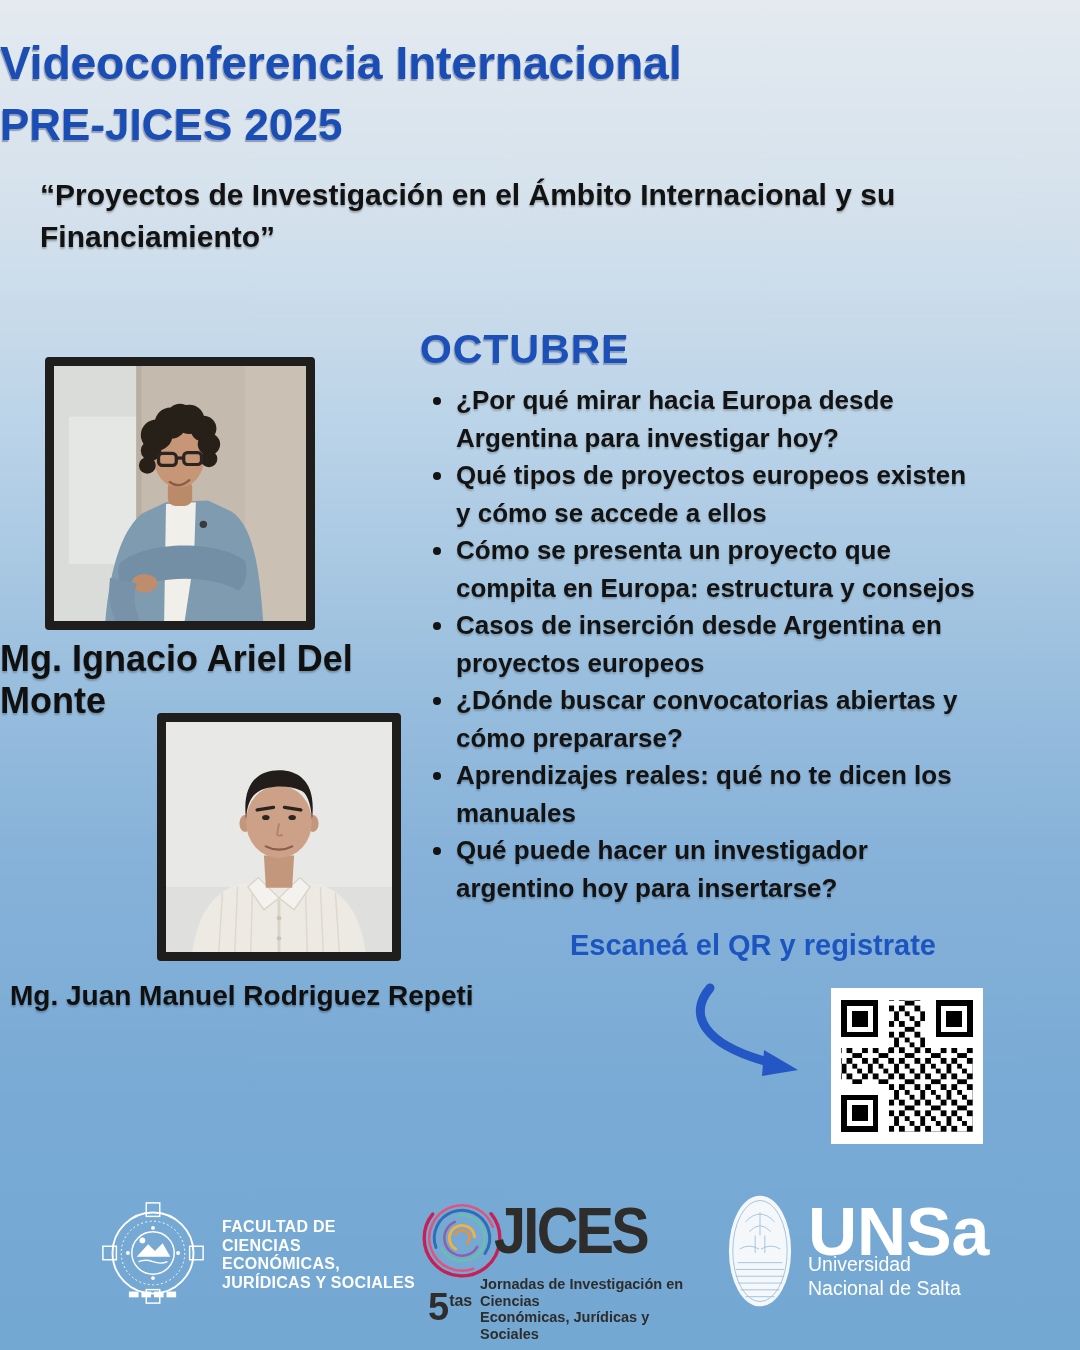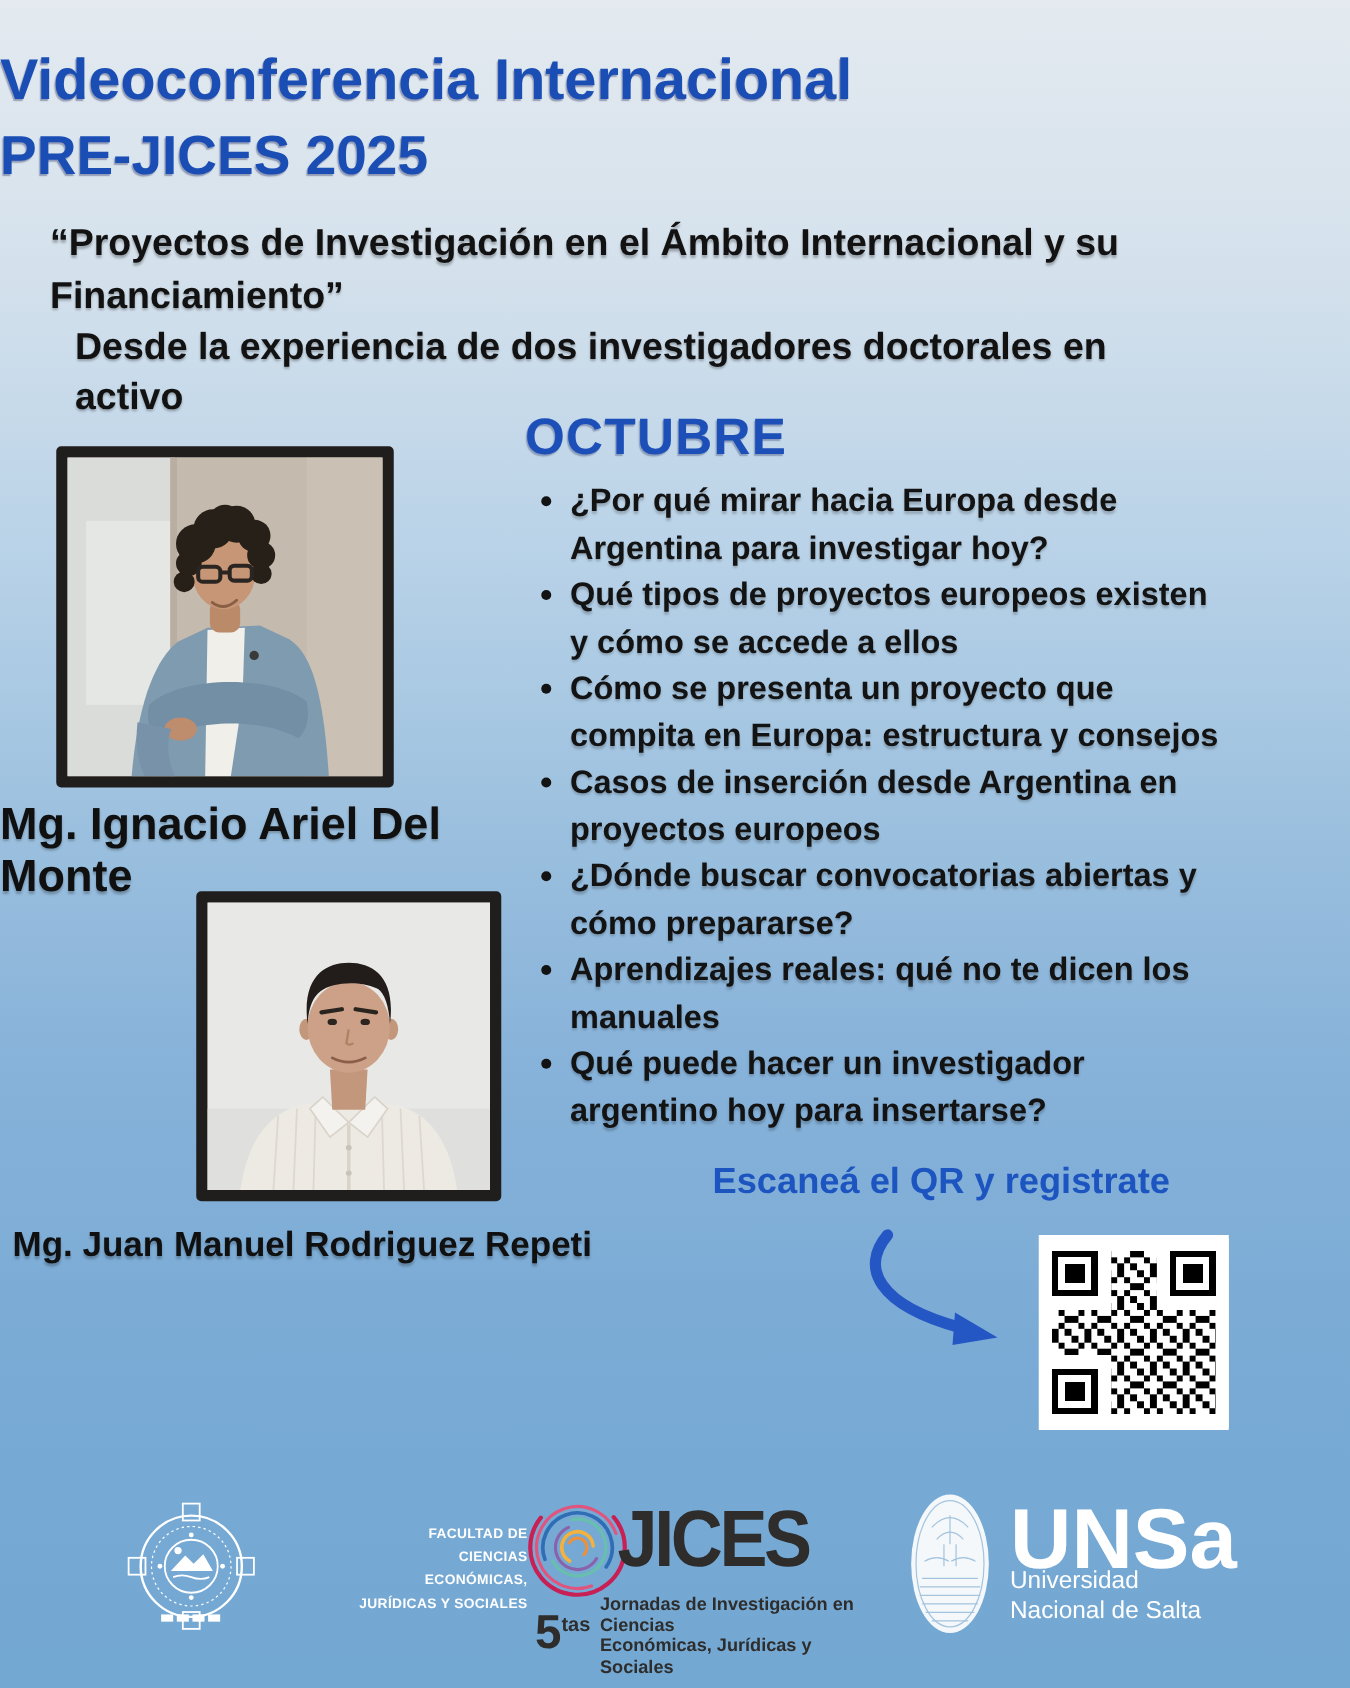--- a/index.html
+++ b/index.html
@@ -40,43 +40,41 @@
 
   .qr-label{top:929px;left:570px;width:480px;font-size:29px;font-weight:800;color:#1d55c0;}
   .arrow{left:680px;top:982px;width:140px;height:100px;}
   .qr-box{left:831px;top:988px;width:152px;height:156px;background:#ffffff;}
   .qr-box svg{display:block;width:100%;height:100%;}
 
   .date{top:1060px;left:110px;width:610px;font-size:45px;font-weight:800;color:#2257c5;letter-spacing:1px;
     text-shadow:-2px -2px 0 #fff,2px -2px 0 #fff,-2px 2px 0 #fff,2px 2px 0 #fff,0 -2px 0 #fff,0 2px 0 #fff,-2px 0 0 #fff,2px 0 0 #fff,0 4px 5px rgba(20,40,90,.3);}
 
   .seal1{left:100px;top:1200px;width:106px;height:106px;}
-  .fac-name{left:222px;top:1218px;width:200px;font-size:11px;font-weight:700;color:#fff;
-    line-height:18.7px;letter-spacing:.3px;text-align:right;}
+  .fac-name{left:222px;top:1218px;width:200px;font-size:16px;font-weight:700;color:#fff;
+    line-height:18.7px;letter-spacing:.3px;}
   .jices-swirl{left:420px;top:1196px;width:84px;height:84px;}
   .jices-acronym{left:494px;top:1194px;font-size:64px;font-weight:800;color:#2e2d2b;letter-spacing:-3px;
     transform:scaleX(.9);transform-origin:left top;}
   .jices-ed{left:428px;top:1274px;font-size:38px;font-weight:800;color:#2e2d2b;line-height:54px;}
   .jices-ed sup{font-size:16px;font-weight:800;}
   .jices-desc{left:480px;top:1276px;width:230px;font-size:14.5px;font-weight:700;color:#2e2d2b;line-height:16.5px;}
   .unsa-seal{left:726px;top:1192px;width:68px;height:118px;}
   .unsa-acronym{left:808px;top:1192px;font-size:68px;font-weight:700;color:#fff;}
   .unsa-name{left:808px;top:1252px;font-size:19.5px;font-weight:400;color:#fff;line-height:24px;}
 </style>
 </head>
 <body>
 
 <div id="poster">
 
   <div class="abs center title1">Videoconferencia Internacional</div>
   <div class="abs center title2">PRE-JICES 2025</div>
   <div class="abs center quote pre">“Proyectos de Investigación en el Ámbito Internacional y su
 Financiamiento”</div>
-  <div class="abs center topic-desc pre">Desde la experiencia de dos investigadores doctorales en
-activo</div>
 
   <figure class="abs photo-frame photo1" style="margin:0;">
     <svg viewBox="0 0 270 277" preserveAspectRatio="none">
       <rect width="270" height="277" fill="#c8bdb1"></rect>
       <rect x="0" y="0" width="92" height="277" fill="#d9dcd9"></rect>
       <rect x="16" y="55" width="76" height="160" fill="#e4e7e3"></rect>
       <rect x="88" y="0" width="6" height="277" fill="#b9aea2"></rect>
       <rect x="94" y="0" width="176" height="277" fill="#c5baae"></rect>
       <rect x="205" y="0" width="65" height="277" fill="#cfc4b8" opacity="0.6"></rect>
       <path d="M55 277 C 60 215 75 175 95 160 L 120 148 L 165 146 L 190 158 C 212 172 220 215 224 277 Z" fill="#7f9bb0"></path>

